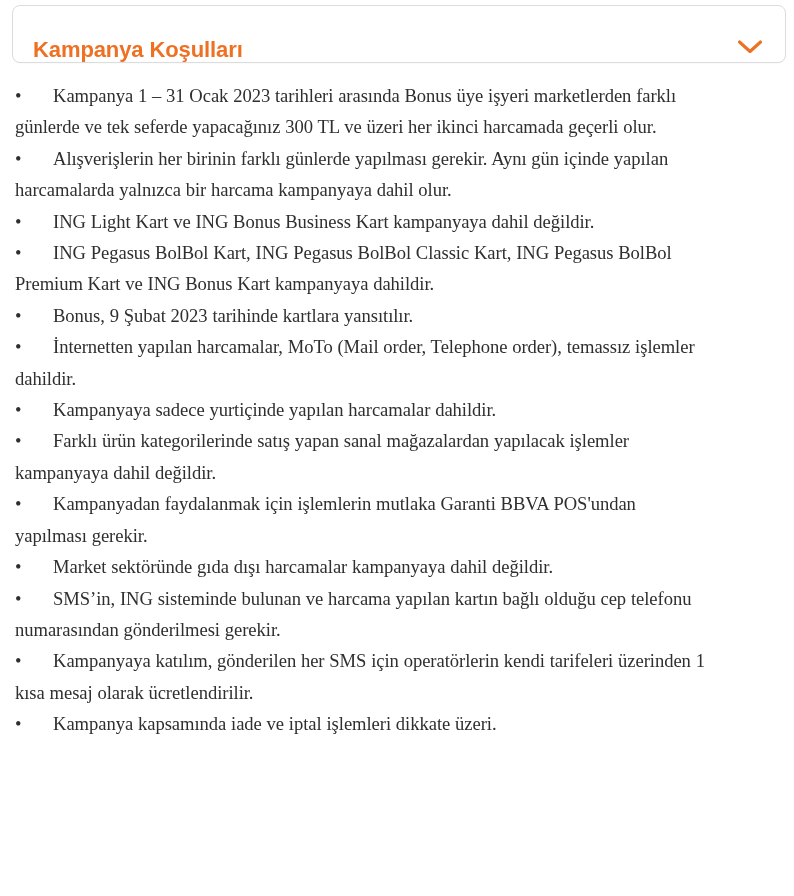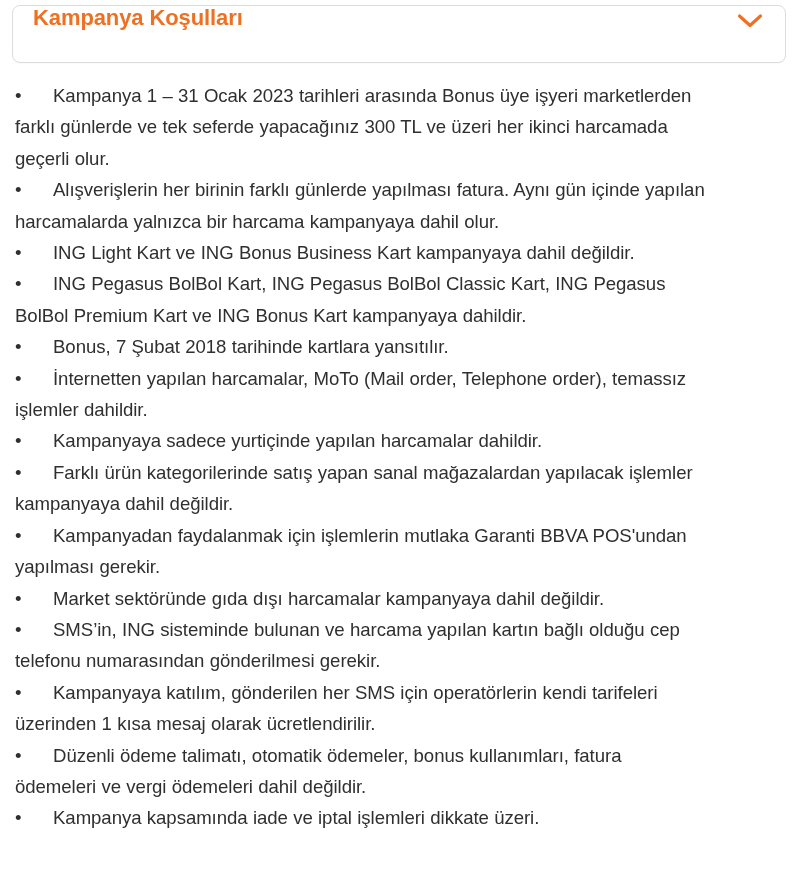--- a/index.html
+++ b/index.html
@@ -29,21 +29,21 @@
     position: absolute;
     left: 12px;
     top: 5px;
     width: 774px;
     height: 58px;
     box-sizing: border-box;
     background: #ffffff;
     border: 1px solid #dcdcdc;
     border-radius: 8px;
     display: flex;
-    align-items: flex-start;
+    align-items: flex-end;
     justify-content: space-between;
     padding: 0 20px 0 20px;
     cursor: pointer;
     box-shadow: 0 1px 1px rgba(0,0,0,0.02);
   }
 
   .accordion-title {
     color: #ee7023;
     font-size: 22px;
     font-weight: bold;
@@ -65,20 +65,21 @@
   }
 
   
   .terms-body {
     position: absolute;
     left: 0;
     top: 80px;
     width: 720px;
     padding: 0 14px 0 15px;
     box-sizing: border-box;
+    font-family: Liberation Serif, serif;
   }
 
   .term-item {
     position: relative;
     color: #2f2f2f;
     font-size: 18.6px;
     line-height: 31.4px;
     letter-spacing: -0.05px;
     text-align: left;
     word-spacing: 0.2px;
@@ -108,28 +109,27 @@
     <span class="chevron-wrap">
       <svg width="26" height="16" viewBox="0 0 26 16" fill="none" aria-hidden="true">
         <path d="M2.5 3 L13 12.5 L23.5 3" stroke="#ee7023" stroke-width="3.1" stroke-linecap="round" stroke-linejoin="round" fill="none"></path>
       </svg>
     </span>
   </div>
 
   <div class="terms-body">
 
   <p class="term-item"><span class="bullet-glyph">•</span><span class="term-text">Kampanya 1 – 31 Ocak 2023 tarihleri arasında Bonus üye işyeri marketlerden farklı günlerde ve tek seferde yapacağınız 300 TL ve üzeri her ikinci harcamada geçerli olur.</span></p>
-      <p class="term-item"><span class="bullet-glyph">•</span><span class="term-text">Alışverişlerin her birinin farklı günlerde yapılması fatura. Aynı gün içinde yapılan harcamalarda yalnızca bir harcama kampanyaya dahil olur.</span></p>
+      <p class="term-item"><span class="bullet-glyph">•</span><span class="term-text">Alışverişlerin her birinin farklı günlerde yapılması gerekir. Aynı gün içinde yapılan harcamalarda yalnızca bir harcama kampanyaya dahil olur.</span></p>
       <p class="term-item"><span class="bullet-glyph">•</span><span class="term-text">ING Light Kart ve ING Bonus Business Kart kampanyaya dahil değildir.</span></p>
       <p class="term-item"><span class="bullet-glyph">•</span><span class="term-text">ING Pegasus BolBol Kart, ING Pegasus BolBol Classic Kart, ING Pegasus BolBol Premium Kart ve ING Bonus Kart kampanyaya dahildir.</span></p>
-      <p class="term-item"><span class="bullet-glyph">•</span><span class="term-text">Bonus, 7 Şubat 2018 tarihinde kartlara yansıtılır.</span></p>
+      <p class="term-item"><span class="bullet-glyph">•</span><span class="term-text">Bonus, 9 Şubat 2023 tarihinde kartlara yansıtılır.</span></p>
       <p class="term-item"><span class="bullet-glyph">•</span><span class="term-text">İnternetten yapılan harcamalar, MoTo (Mail order, Telephone order), temassız işlemler dahildir.</span></p>
       <p class="term-item"><span class="bullet-glyph">•</span><span class="term-text">Kampanyaya sadece yurtiçinde yapılan harcamalar dahildir.</span></p>
       <p class="term-item"><span class="bullet-glyph">•</span><span class="term-text">Farklı ürün kategorilerinde satış yapan sanal mağazalardan yapılacak işlemler kampanyaya dahil değildir.</span></p>
       <p class="term-item"><span class="bullet-glyph">•</span><span class="term-text">Kampanyadan faydalanmak için işlemlerin mutlaka Garanti BBVA POS'undan yapılması gerekir.</span></p>
       <p class="term-item"><span class="bullet-glyph">•</span><span class="term-text">Market sektöründe gıda dışı harcamalar kampanyaya dahil değildir.</span></p>
       <p class="term-item"><span class="bullet-glyph">•</span><span class="term-text">SMS’in, ING sisteminde bulunan ve harcama yapılan kartın bağlı olduğu cep telefonu numarasından gönderilmesi gerekir.</span></p>
       <p class="term-item"><span class="bullet-glyph">•</span><span class="term-text">Kampanyaya katılım, gönderilen her SMS için operatörlerin kendi tarifeleri üzerinden 1 kısa mesaj olarak ücretlendirilir.</span></p>
-      <p class="term-item"><span class="bullet-glyph">•</span><span class="term-text">Düzenli ödeme talimatı, otomatik ödemeler, bonus kullanımları, fatura ödemeleri ve vergi ödemeleri dahil değildir.</span></p>
       <p class="term-item"><span class="bullet-glyph">•</span><span class="term-text">Kampanya kapsamında iade ve iptal işlemleri dikkate üzeri.</span></p>
     </div>
 
 </div>
 
 </body></html>

